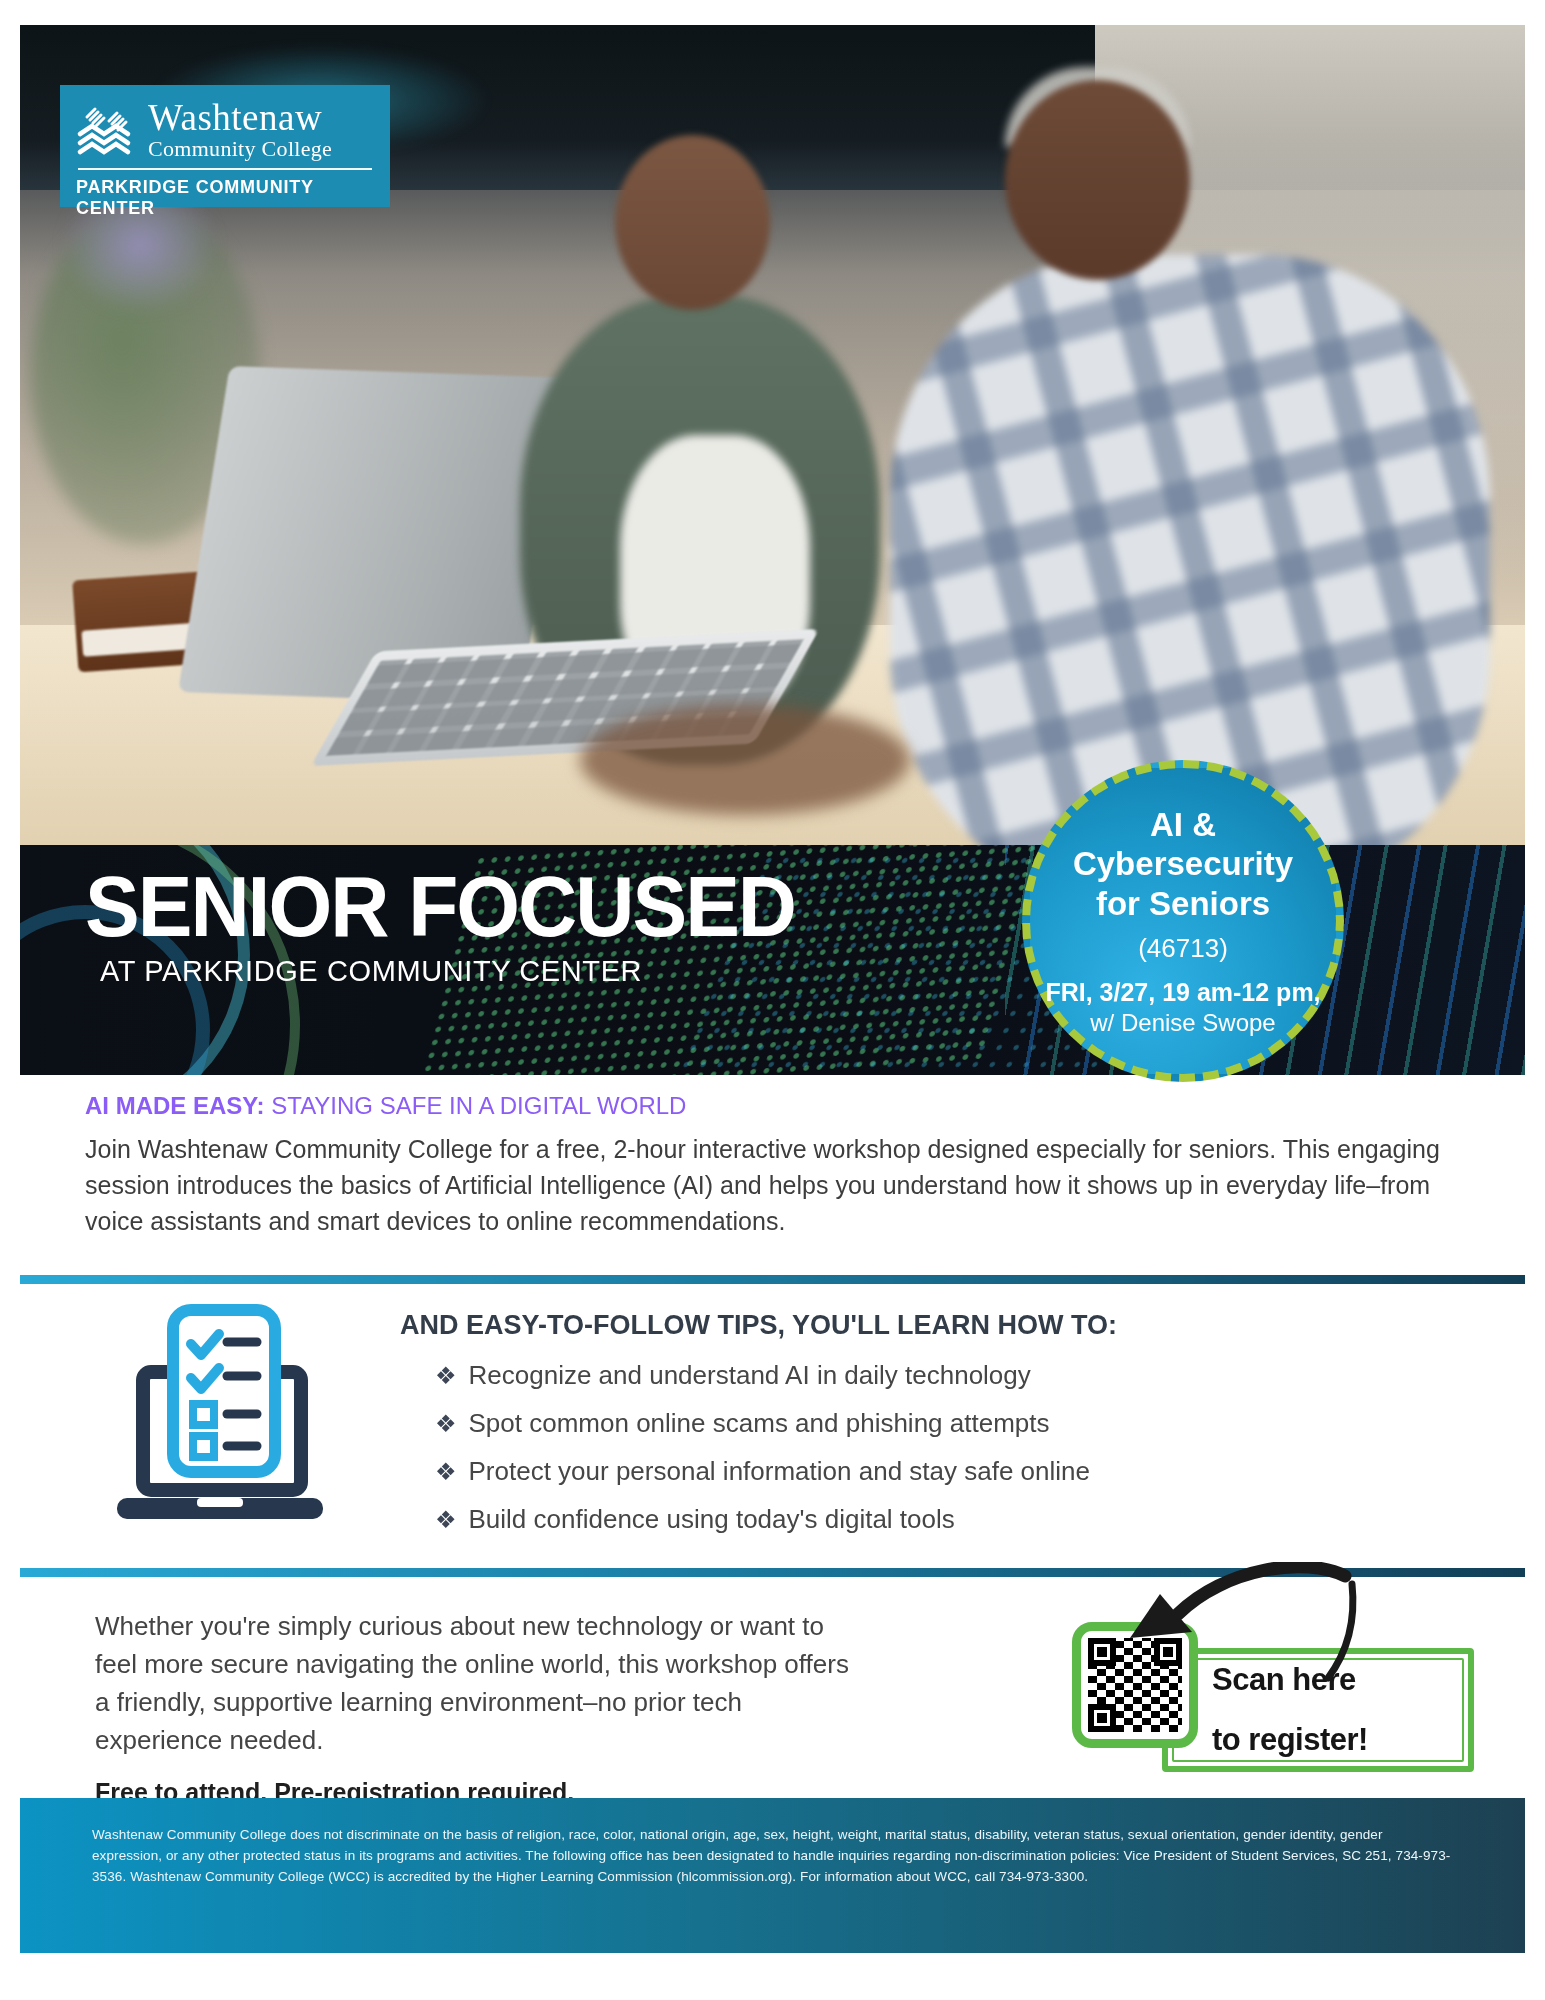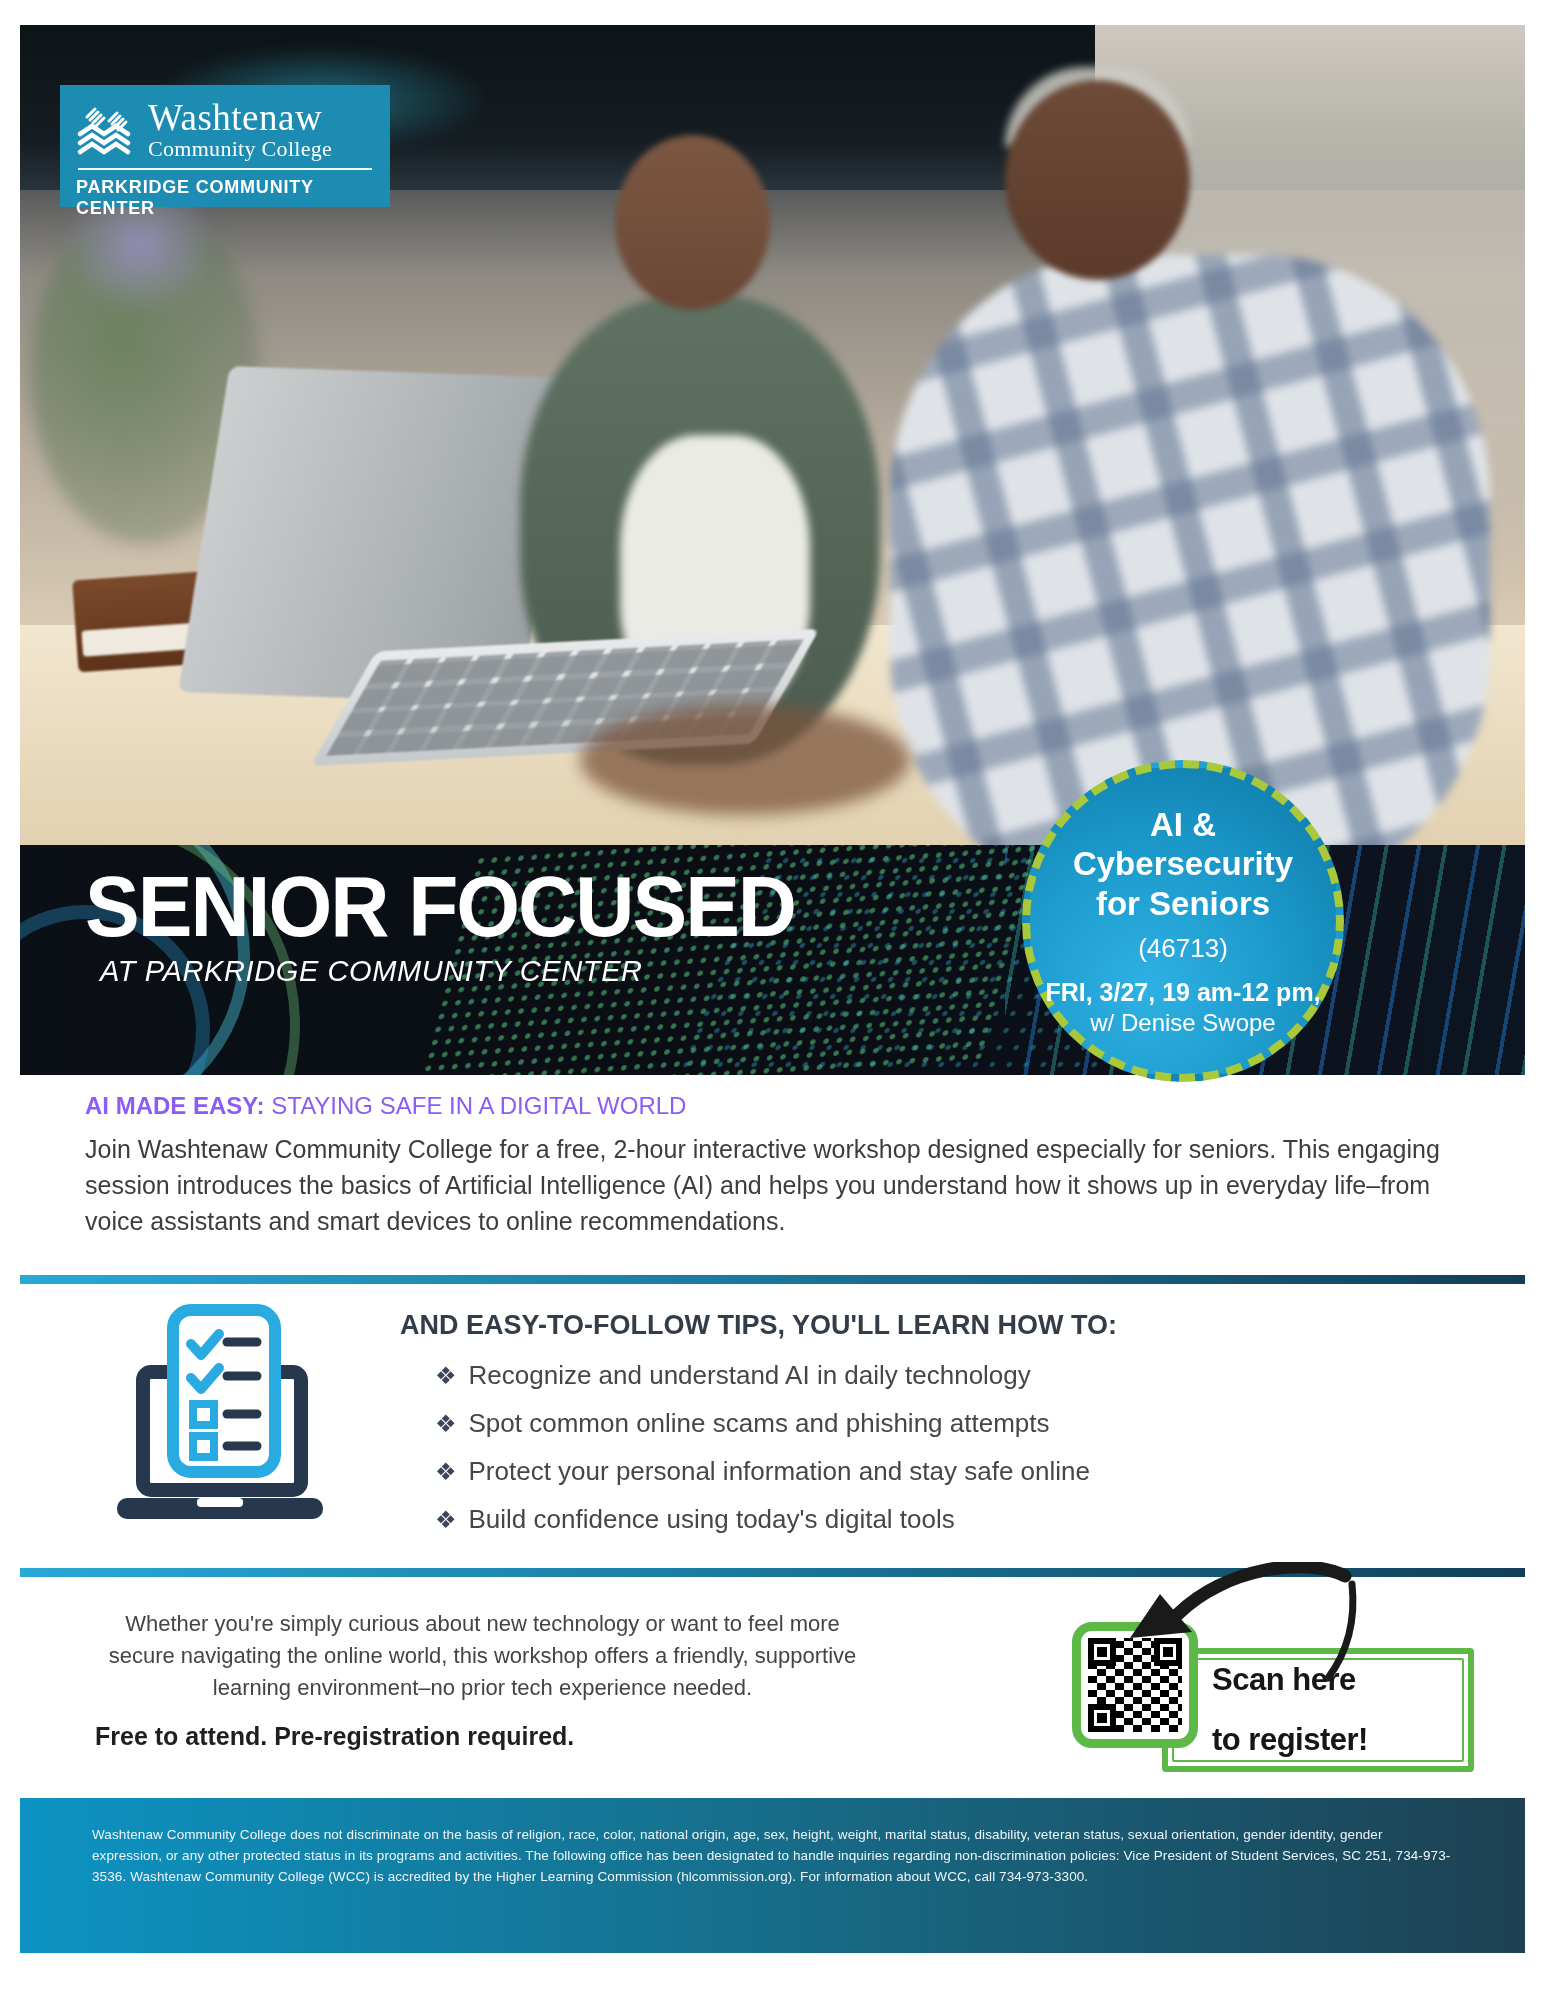--- a/index.html
+++ b/index.html
@@ -77,21 +77,21 @@
     background-size:13px 13px; transform:skewX(-18deg) rotate(-4deg); }
   .banner .dots2 { position:absolute; left:700px; top:-10px; width:420px; height:250px; opacity:.4;
     background:radial-gradient(circle, rgba(60,190,230,.9) 2px, transparent 3px);
     background-size:17px 17px; transform:skewX(-22deg); }
   .banner .streaks { position:absolute; right:0; top:0; width:520px; height:100%; opacity:.8;
     background:repeating-linear-gradient(100deg, rgba(36,130,220,.55) 0 4px, transparent 4px 26px,
       rgba(64,220,205,.4) 26px 30px, transparent 30px 58px); }
   .banner-text { position:absolute; left:65px; top:18px; z-index:2; color:#ffffff; }
   .banner-title { font-size:82px; font-weight:bold; letter-spacing:-2px; line-height:1.02; transform:scaleY(1.04); transform-origin:left top; }
   .banner-subtitle { font-size:64px; font-weight:400; letter-spacing:0; line-height:1.06; margin-top:2px; }
-  .banner-loc { font-size:29px; font-weight:400; letter-spacing:.6px; margin:8px 0 0 15px;font-style:italic; }
+  .banner-loc { font-size:29px; font-weight:400; letter-spacing:.6px; margin:8px 0 0 15px; }
 
   
   .badge { position:absolute; left:1022px; top:760px; width:322px; height:322px; border-radius:50%;
     border:8px dashed #a9c93c; z-index:6;
     background:radial-gradient(circle at 38% 72%, #2fb1e4 0%, #1b98c9 50%, #0d76a4 100%);
     color:#fff; text-align:center; display:flex; flex-direction:column; justify-content:center; }
   .badge .b1 { font-size:33px; font-weight:bold; line-height:1.2; }
   .badge .code { font-size:26px; font-weight:400; margin-top:10px; }
   .badge .sched { font-size:25px; font-weight:bold; margin-top:14px; }
   .badge .inst { font-size:24px; font-weight:400; margin-top:2px; }
@@ -111,21 +111,21 @@
   
   .learn-icon { position:absolute; left:105px; top:1302px; width:230px; height:245px; }
   .learn-text { position:absolute; left:400px; top:1308px; width:1080px; }
   .learn-heading { font-size:27px; font-weight:bold; color:#333d49; line-height:1.33; }
   .learn-list { list-style:none; margin-top:16px; }
   .learn-list li { font-size:26px; color:#464646; margin:0 0 17px 35px; line-height:1.2; }
   .learn-list .glyph { font-family:"DejaVu Sans", sans-serif; color:#3c4656; margin-right:12px; font-size:24px; }
 
   
   .closing { position:absolute; left:95px; top:1608px; width:775px; }
-  .closing-body { font-size:22px; line-height:1.46; color:#444444;text-align:center; }
+  .closing-body { font-size:26px; line-height:1.46; color:#444444; }
   .closing-cta { margin-top:18px; font-size:25px; font-weight:bold; color:#1f1f1f; }
 
   .arrow-svg { position:absolute; left:1100px; top:1562px; width:265px; height:130px; z-index:9; }
   .qr-frame { position:absolute; left:1072px; top:1622px; width:126px; height:126px; z-index:8;
     border:9px solid #5cb947; border-radius:20px; background:#ffffff; padding:7px; }
   .qr-pattern { position:relative; width:94px; height:94px;
     background-color:#fff;
     background-image:
       repeating-linear-gradient(0deg,#000 0 7px,#fff 7px 14px),
       repeating-linear-gradient(90deg,#000 0 9px,#fff 9px 18px);

